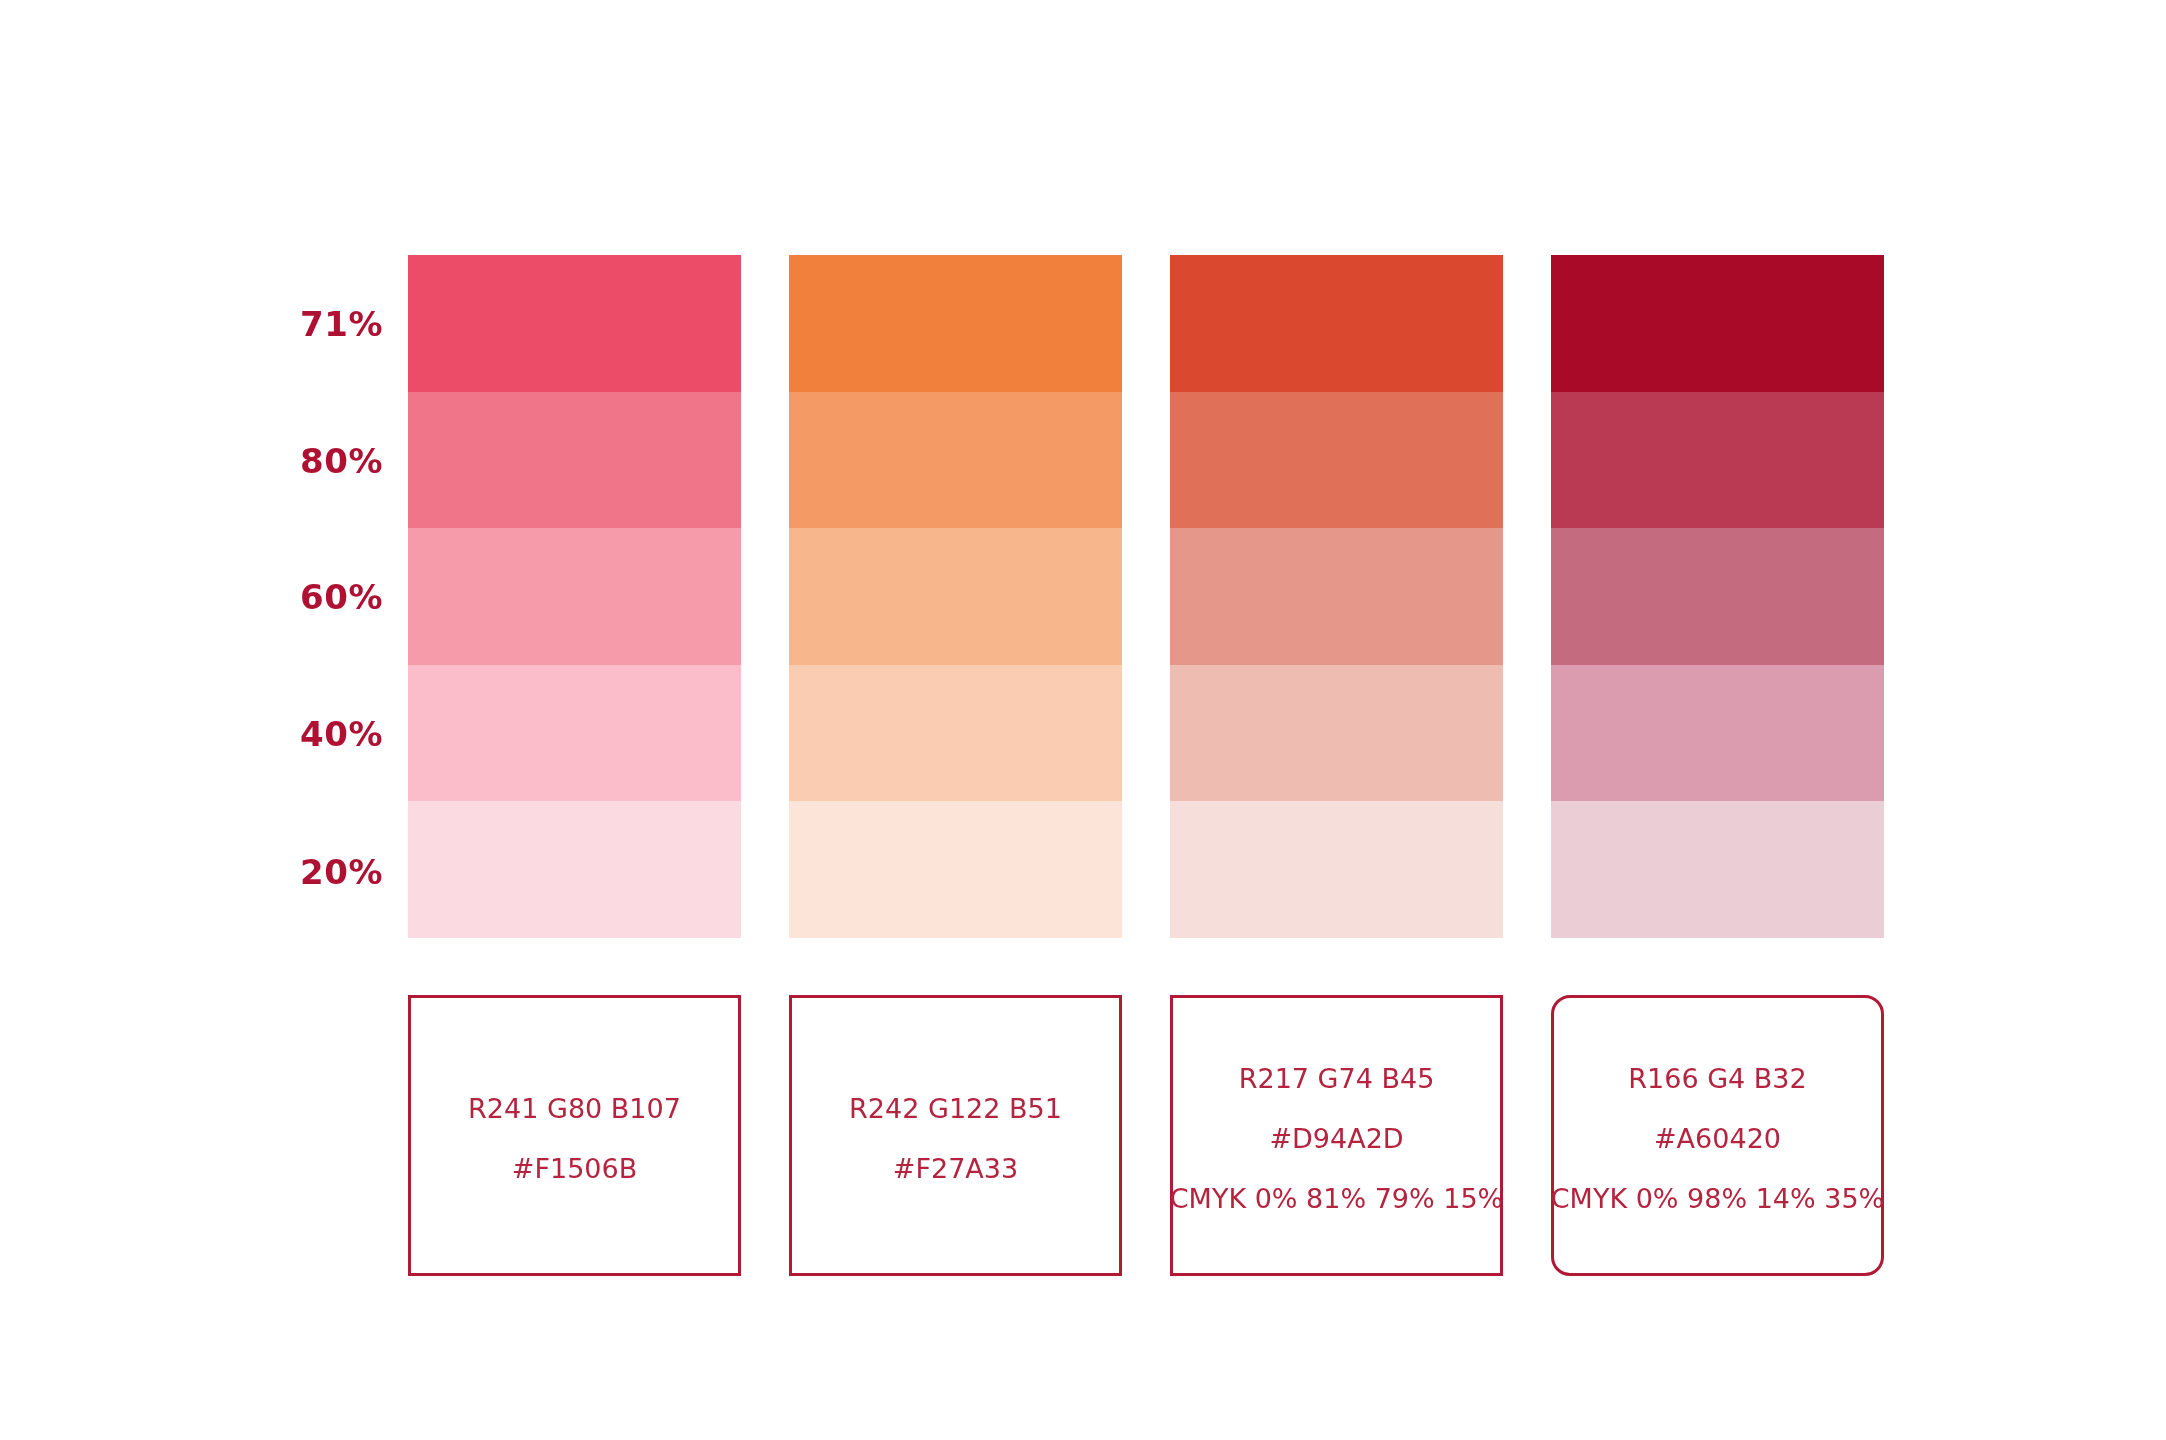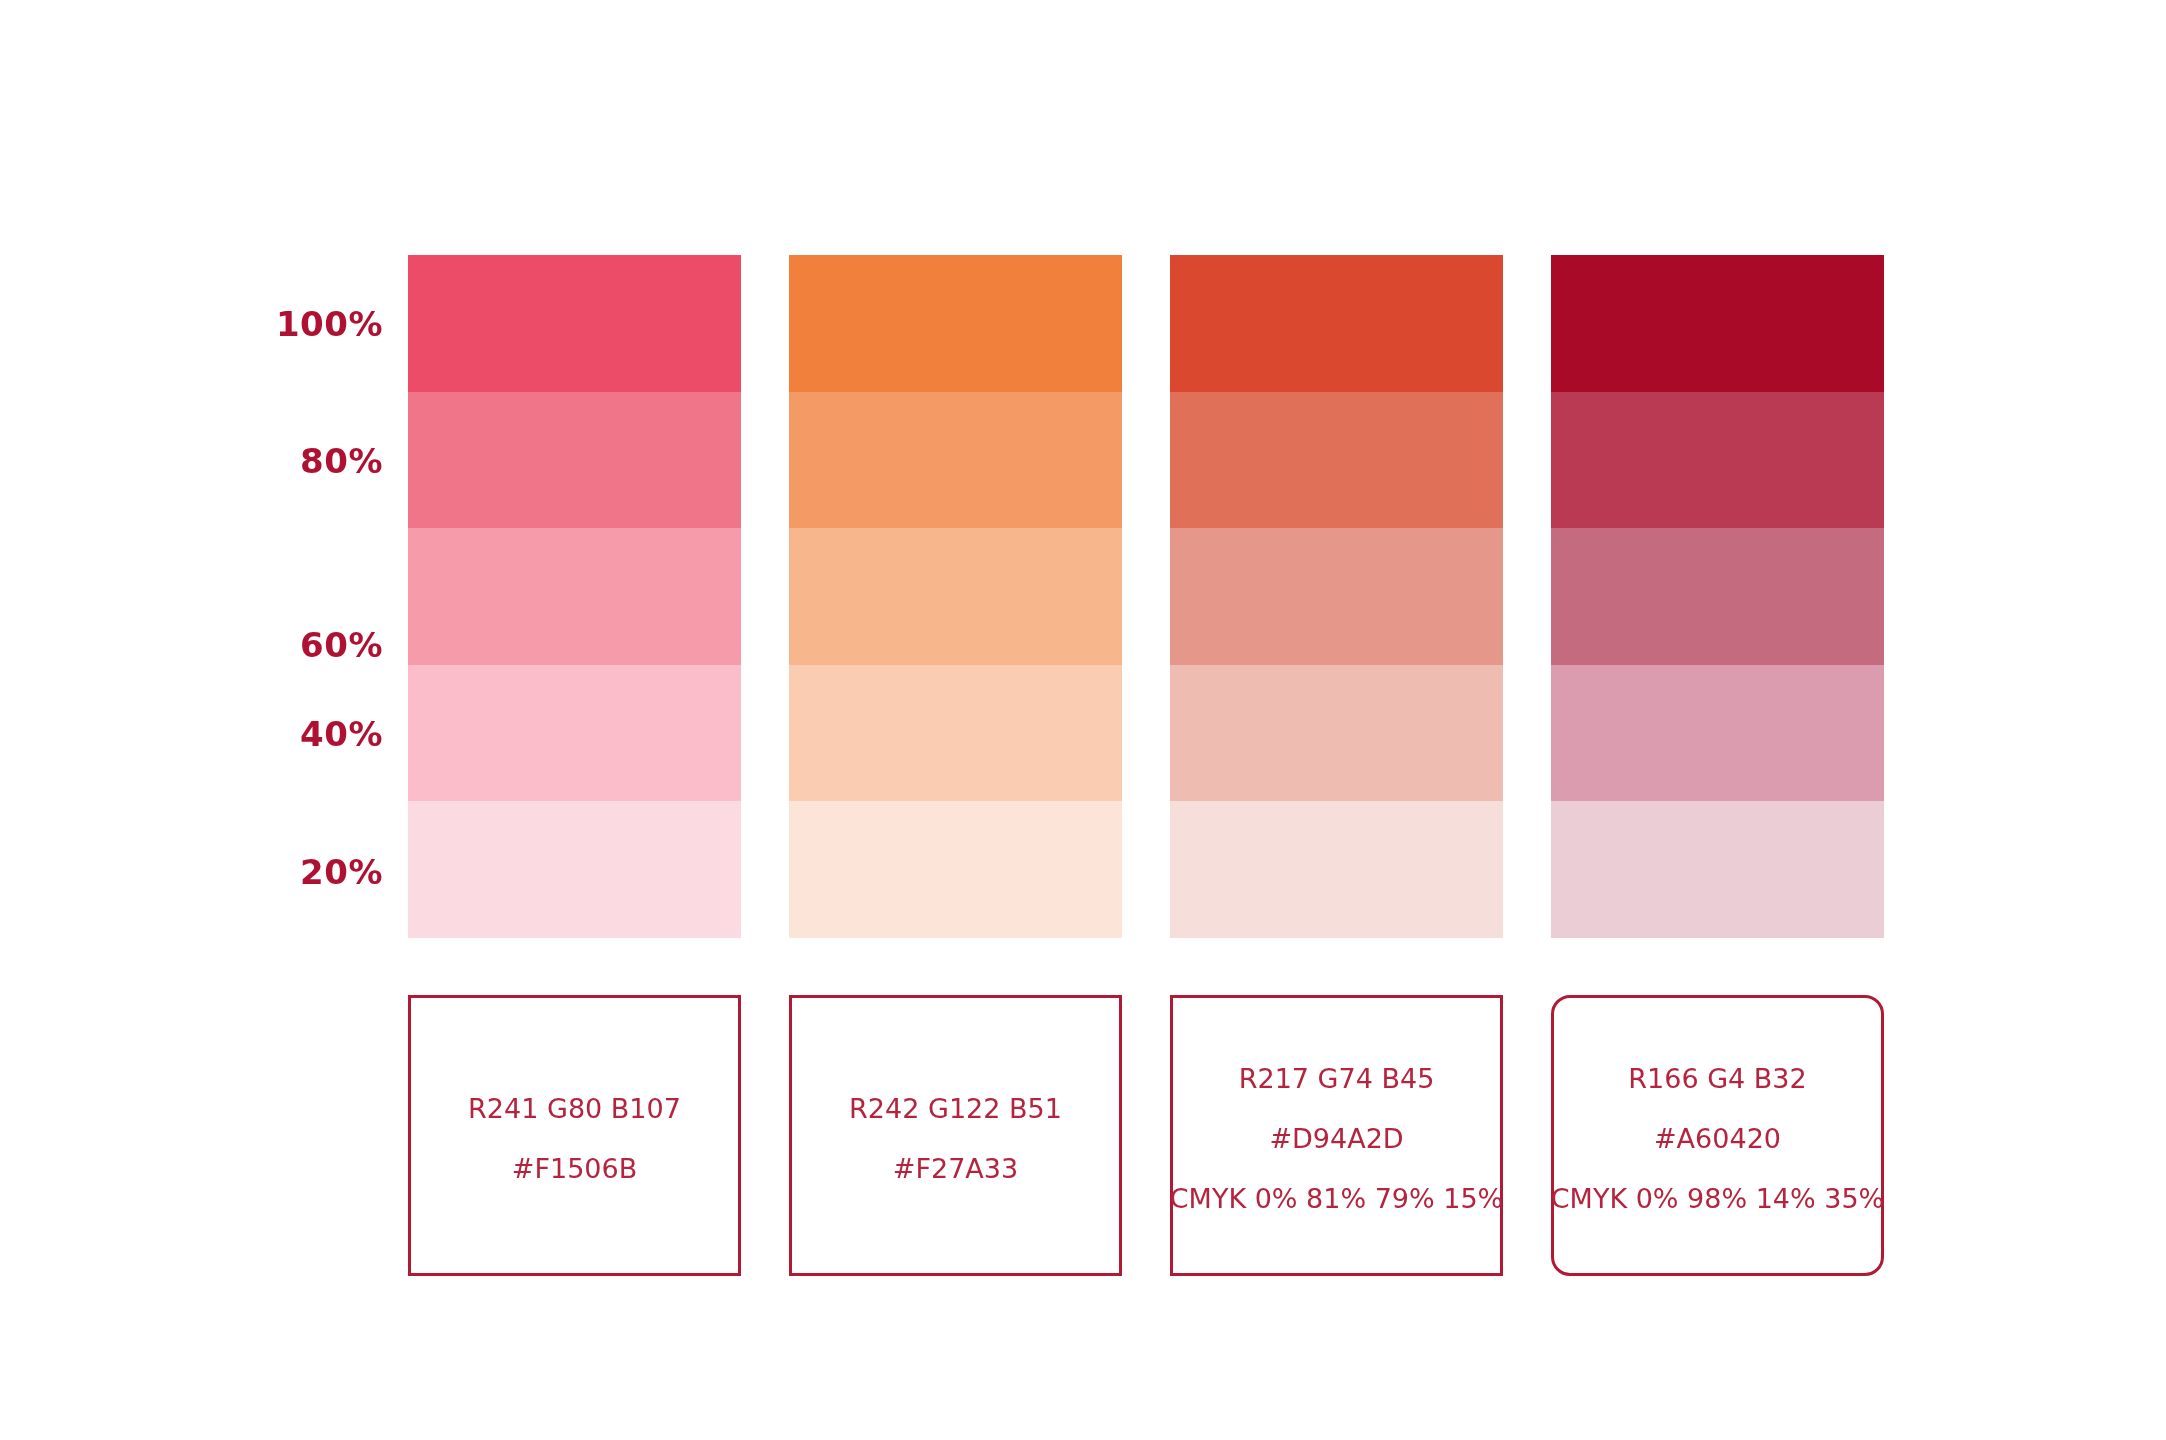--- a/index.html
+++ b/index.html
@@ -99,23 +99,23 @@
     justify-content: center;
   }
   .info-line.rgb { margin-top: 6px; }
 </style>
 </head>
 <body>
 
 <div id="palette-root">
 
   <div class="axis-labels">
-    <div class="axis-label" style="top:52px;">100%</div>
+    <div class="axis-label" style="top:52px;">71%</div>
     <div class="axis-label" style="top:189px;">80%</div>
-    <div class="axis-label" style="top:325px;margin-top:48px;">60%</div>
+    <div class="axis-label" style="top:325px;">60%</div>
     <div class="axis-label" style="top:462px;">40%</div>
     <div class="axis-label" style="top:600px;">20%</div>
   </div>
 
   <div class="columns">
 
     <div class="swatch-column" style="left:0px;">
       <div class="swatch-tier" style="background-color: rgb(237, 76, 104);"></div>
       <div class="swatch-tier" style="background-color: rgb(240, 117, 136);"></div>
       <div class="swatch-tier" style="background-color: rgb(245, 155, 170);"></div>

